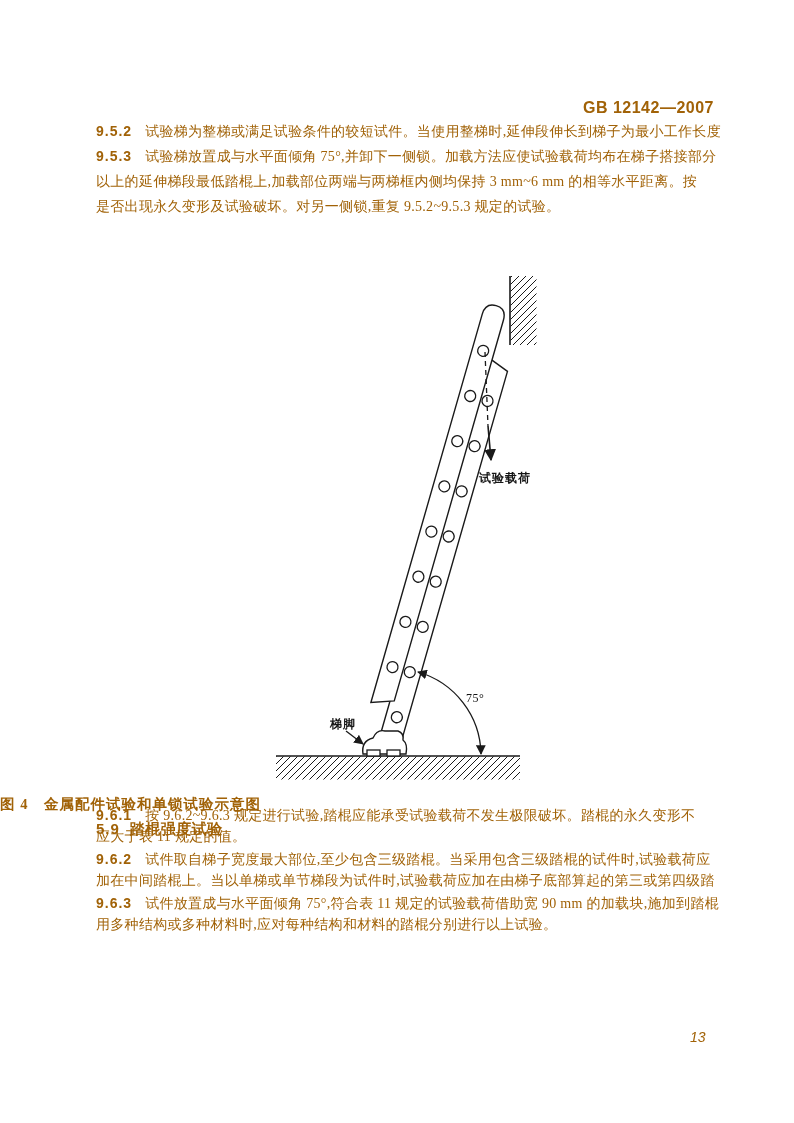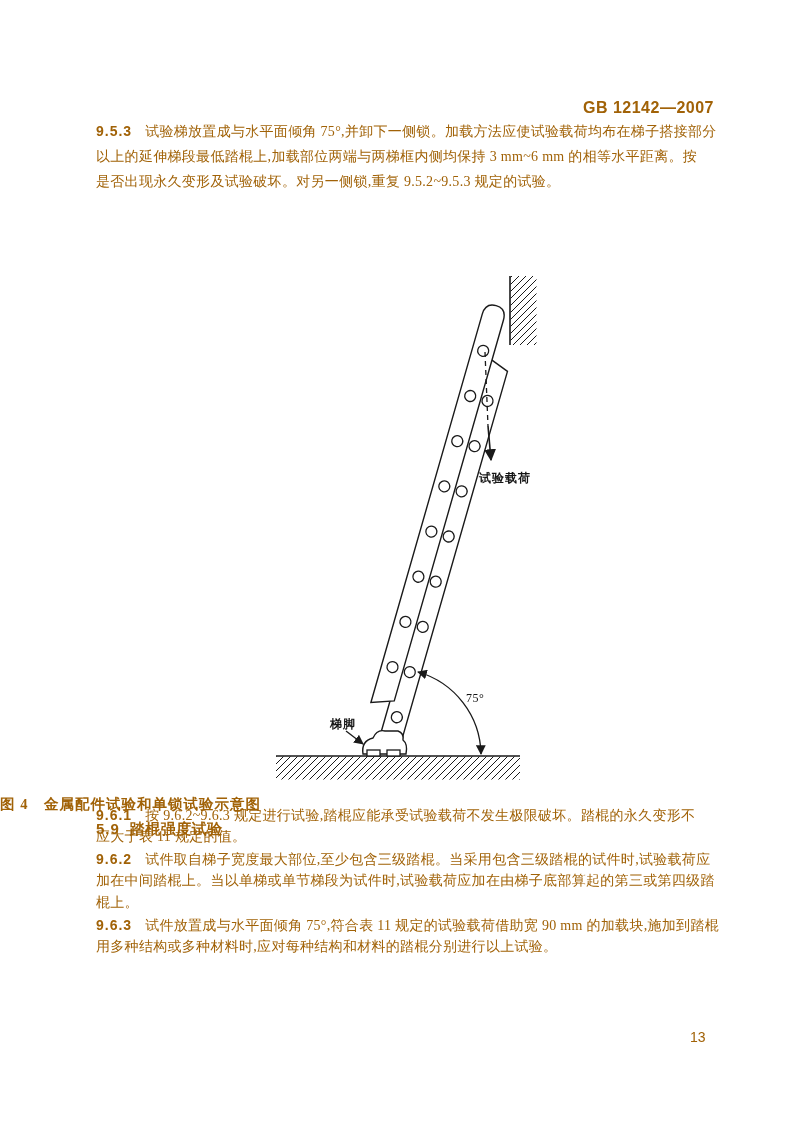--- a/index.html
+++ b/index.html
@@ -30,33 +30,34 @@
     position:absolute; top:795px; left:0; width:794px; 
     font-weight:bold; font-size:14.5px; letter-spacing:1px;
   }
   .heading {
     position:absolute; top:820px; left:96px;
     font-weight:bold; font-size:15px; letter-spacing:0.5px;
   }
   .heading .cnum { margin-right:10px; }
   .pagenum {
     position:absolute; top:1029px; left:690px;
-    font-family:"Liberation Sans", sans-serif; font-size:14px;
+    font-family:"Liberation Sans", sans-serif; font-size:14px;font-style:italic;
   }
   .dlbl { font-size:12px; font-weight:bold; letter-spacing:1px; }
   .dlbl-n { font-size:12px; letter-spacing:0.5px; }
 </style>
 </head>
 <body>
 
 <div class="page">
 
   <div class="header">GB 12142—2007</div>
 
   <div class="textblock tb-top">
+      <div class="tline"><span class="cnum">9.5.2</span><span>试验梯为整梯或满足试验条件的较短试件。当使用整梯时,延伸段伸长到梯子为最小工作长度</span></div>
       <div class="tline"><span class="cnum">9.5.3</span><span>试验梯放置成与水平面倾角 75°,并卸下一侧锁。加载方法应使试验载荷均布在梯子搭接部分</span></div>
       <div class="tline"><span>以上的延伸梯段最低踏棍上,加载部位两端与两梯框内侧均保持 3 mm~6 mm 的相等水平距离。按</span></div>
       <div class="tline"><span>是否出现永久变形及试验破坏。对另一侧锁,重复 9.5.2~9.5.3 规定的试验。</span></div>
     </div>
 
   <div class="figure">
     <svg width="290" height="522" viewBox="0 0 290 522" xmlns="http://www.w3.org/2000/svg">
       <defs>
         <pattern id="hatch" patternUnits="userSpaceOnUse" width="7" height="7">
           <path d="M-1,8 L8,-1" stroke="#1a1a1a" stroke-width="1"></path>
@@ -122,20 +123,19 @@
 
   <div class="heading">
     <span class="cnum">5.9</span><span>踏棍强度试验</span>
   </div>
 
   <div class="textblock tb-bottom">
       <div class="tline"><span class="cnum">9.6.1</span><span>按 9.6.2~9.6.3 规定进行试验,踏棍应能承受试验载荷不发生极限破坏。踏棍的永久变形不</span></div>
       <div class="tline"><span>应大于表 11 规定的值。</span></div>
       <div class="tline"><span class="cnum">9.6.2</span><span>试件取自梯子宽度最大部位,至少包含三级踏棍。当采用包含三级踏棍的试件时,试验载荷应</span></div>
       <div class="tline"><span>加在中间踏棍上。当以单梯或单节梯段为试件时,试验载荷应加在由梯子底部算起的第三或第四级踏</span></div>
-      <div class="tline"><span>棍上。</span></div>
       <div class="tline"><span class="cnum">9.6.3</span><span>试件放置成与水平面倾角 75°,符合表 11 规定的试验载荷借助宽 90 mm 的加载块,施加到踏棍</span></div>
       <div class="tline"><span>用多种结构或多种材料时,应对每种结构和材料的踏棍分别进行以上试验。</span></div>
     </div>
 
   <div class="pagenum">13</div>
 
 </div>
 
 </body></html>

